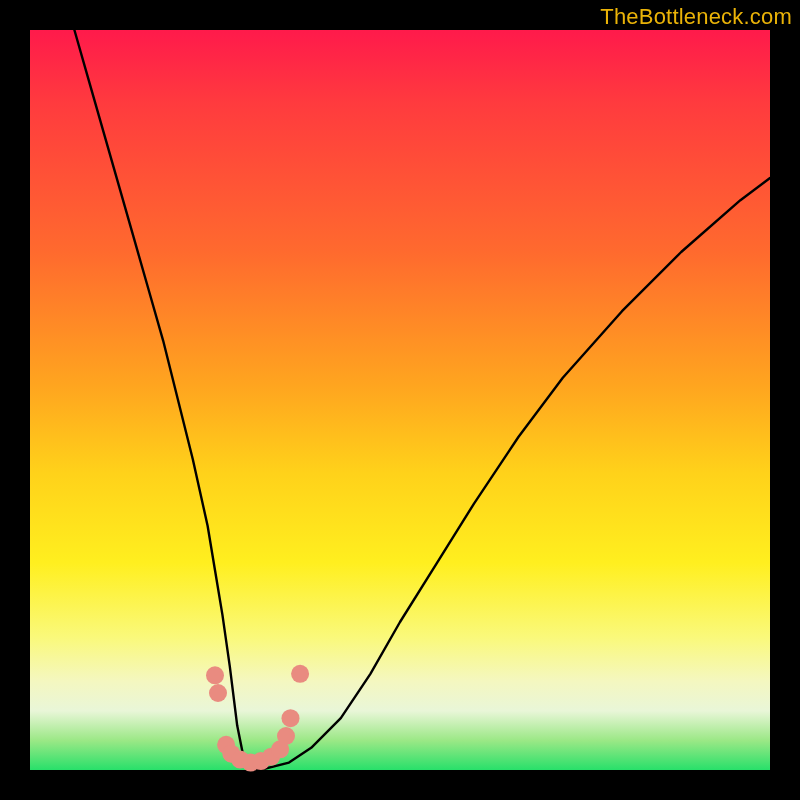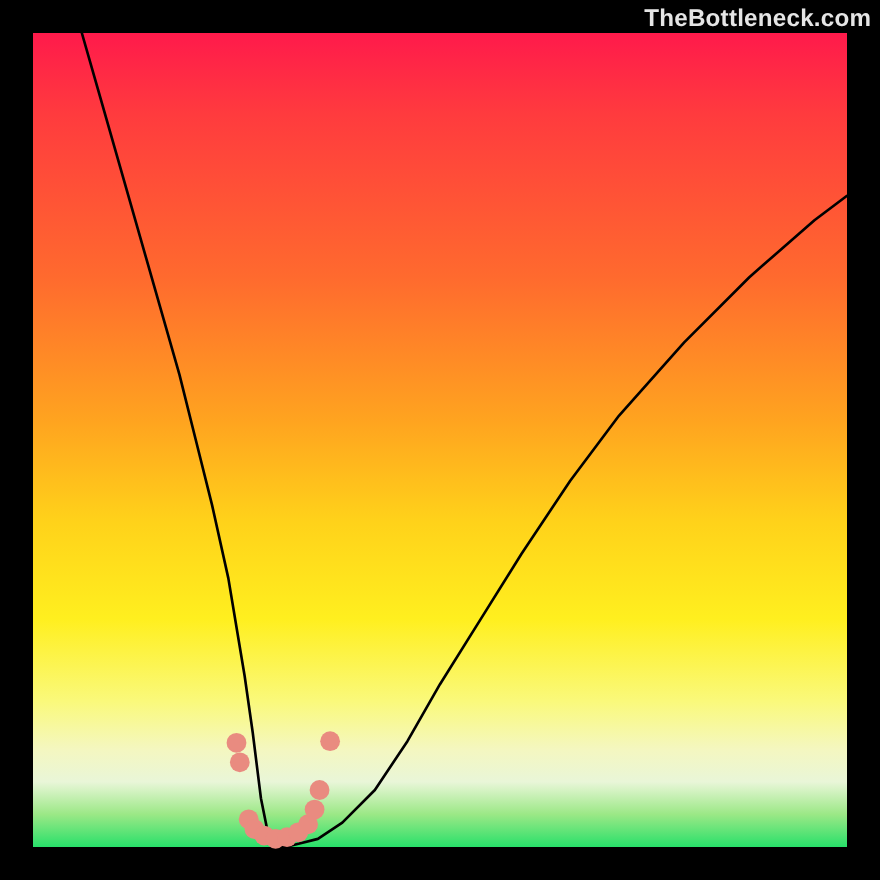--- a/index.html
+++ b/index.html
@@ -38,23 +38,23 @@
       #f4f7c0 88%,
       #e9f6d8 92%,
       #9be886 96%,
       #28e06a 100%
     );
   }
   .watermark {
     position: absolute;
     top: 4px;
     right: 8px;
-    color: #e5e5e5;
+    color: #eab308;
     font-size: 22px;
-    font-weight: 700;
+    font-weight: 400;
     letter-spacing: 0.2px;
     user-select: none;
   }
   svg.curve {
     position: absolute;
     left: 0;
     top: 0;
     width: 740px;
     height: 740px;
     overflow: visible;

